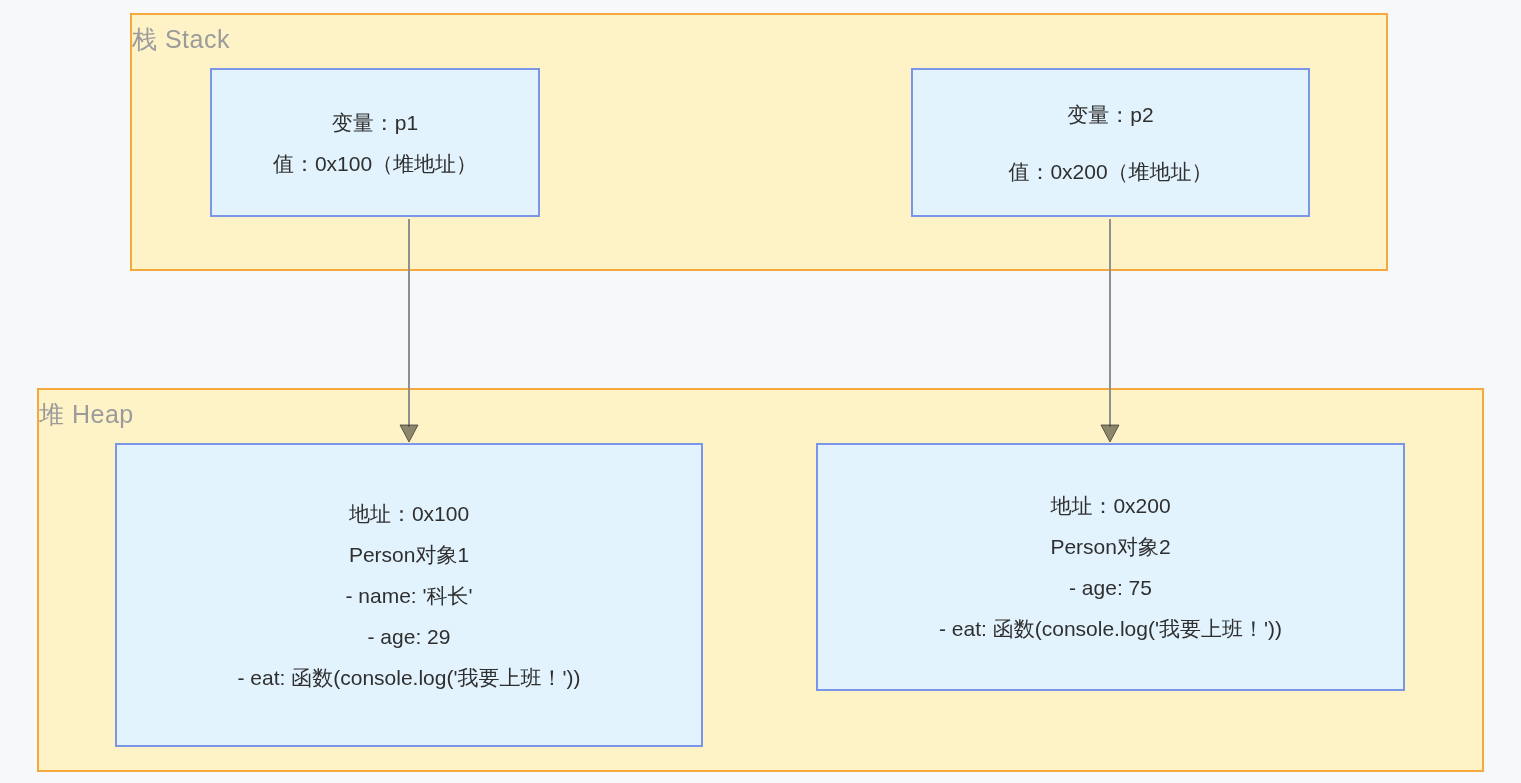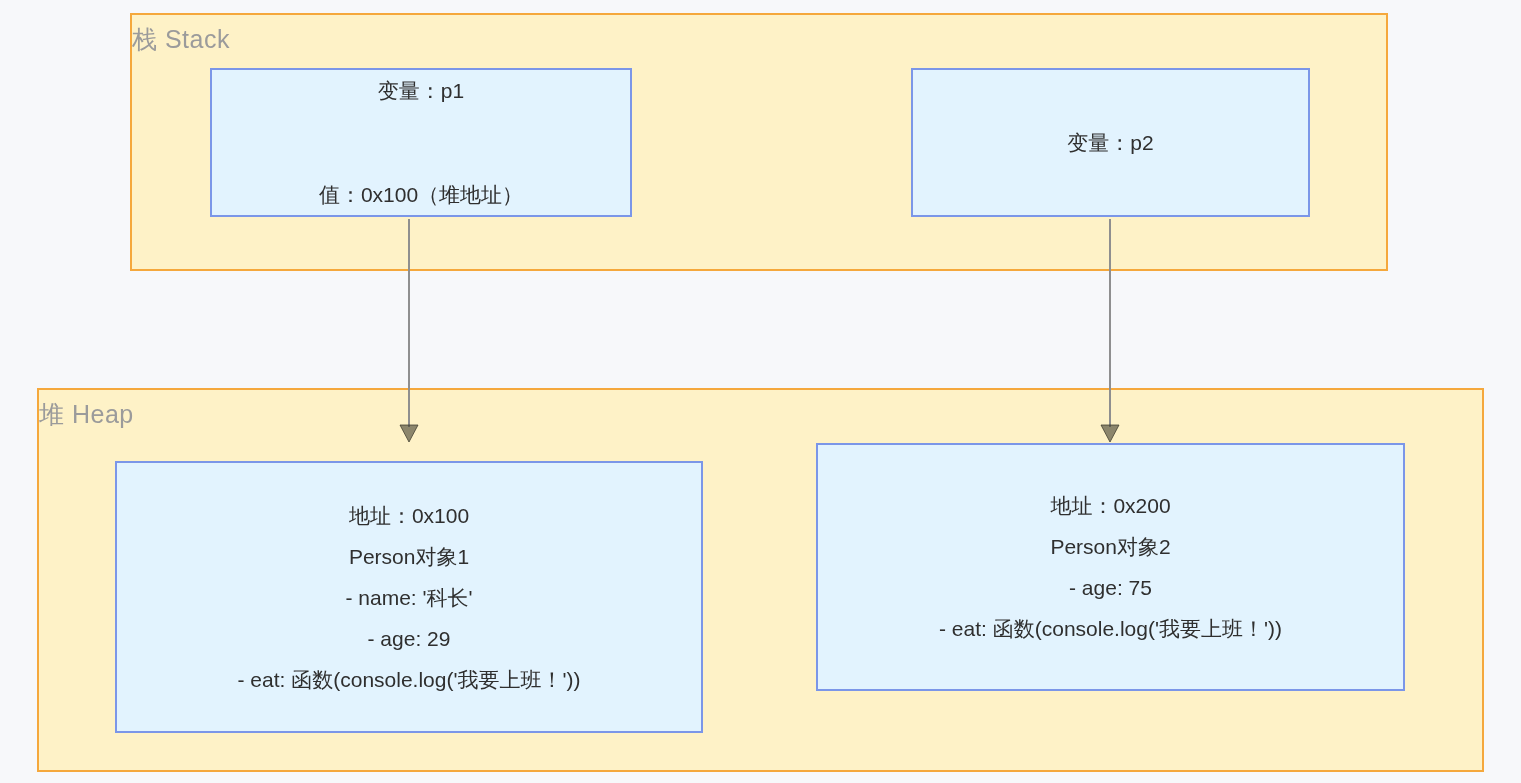--- a/index.html
+++ b/index.html
@@ -48,23 +48,23 @@
     white-space: nowrap;
   }
   #edges {
     position: absolute;
     left: 0;
     top: 0;
     pointer-events: none;
   }
   #stack-cluster { left: 130px; top: 13px;  width: 1258px; height: 258px; }
   #heap-cluster  { left: 37px;  top: 388px; width: 1447px; height: 384px; }
-  #node-p1    { left: 210px; top: 68px;  width: 422px; height: 149px; justify-content: space-between; }
+  #node-p1    { left: 210px; top: 68px;  width: 330px; height: 149px; }
   #node-p2    { left: 911px; top: 68px;  width: 399px; height: 149px; gap: 16px; }
-  #node-heap1 { left: 115px; top: 461px; width: 588px; height: 272px; align-items: center; }
+  #node-heap1 { left: 115px; top: 443px; width: 588px; height: 304px; align-items: center; }
   #node-heap2 { left: 816px; top: 443px; width: 589px; height: 248px; }
 </style>
 </head>
 <body>
 
 <div id="canvas">
 
   <div id="stack-cluster" class="cluster">
     <div class="cluster-title">栈 Stack</div>
   </div>
@@ -73,20 +73,21 @@
     <div class="cluster-title">堆 Heap</div>
   </div>
 
   <div id="node-p1" class="node">
     <div class="line">变量：p1</div>
     <div class="line">值：0x100（堆地址）</div>
   </div>
 
   <div id="node-p2" class="node">
     <div class="line">变量：p2</div>
+    <div class="line">值：0x200（堆地址）</div>
   </div>
 
   <div id="node-heap1" class="node">
     <div class="line">地址：0x100</div>
     <div class="line">Person对象1</div>
     <div class="line">- name: '科长'</div>
     <div class="line">- age: 29</div>
     <div class="line">- eat: 函数(console.log('我要上班！'))</div>
   </div>
 

